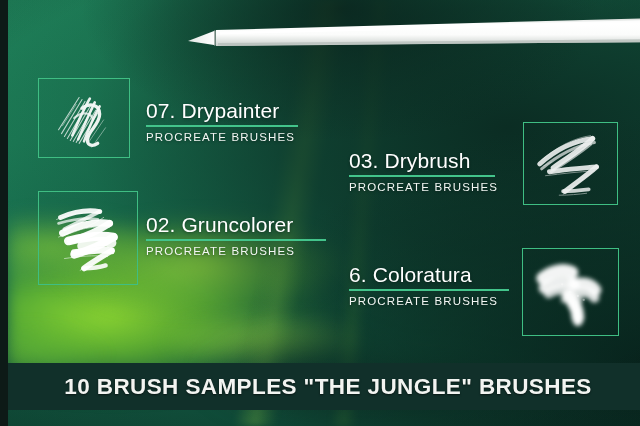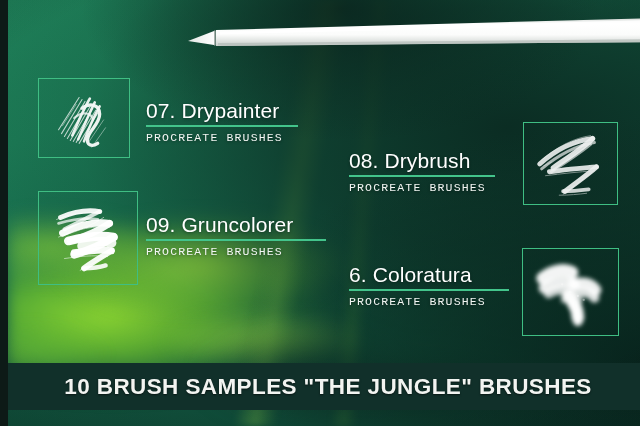--- a/index.html
+++ b/index.html
@@ -117,21 +117,20 @@
     background: #43c48b;
     margin: 3px 0 4px 0;
   }
   .label .sub {
     font-size: 11.5px;
     font-weight: 400;
     letter-spacing: 1.15px;
     white-space: nowrap;
     color: #f2f6f3;
     text-shadow: 0 1px 3px rgba(0,0,0,0.38);
-    font-family: Liberation Mono, monospace;
   }
 
   #label-drypainter  { left: 138px; top: 100px; }
   #label-drypainter  .rule { width: 152px; }
   #label-gruncolorer { left: 138px; top: 214px; }
   #label-gruncolorer .rule { width: 180px; }
   #label-drybrush    { left: 341px; top: 150px; }
   #label-drybrush    .rule { width: 146px; }
   #label-coloratura  { left: 341px; top: 264px; }
   #label-coloratura  .rule { width: 160px; }
@@ -258,21 +257,21 @@
               <path d="M48,24 L56,20"></path>
             <path d="M34,48 L44,46"></path>
               <path d="M56,58 L64,53"></path>
           </g>
         </g>
       </svg>
     </div>
   </div>
 
   <div class="label" id="label-drybrush">
-    <div class="title">08. Drybrush</div>
+    <div class="title">03. Drybrush</div>
     <div class="rule"></div>
     <div class="sub">PROCREATE BRUSHES</div>
   </div>
 
   <div class="frame" id="frame-gruncolorer">
     <div class="swatch">
       <svg viewBox="0 0 100 94" preserveAspectRatio="none">
         <g stroke="#ffffff" fill="none" stroke-linecap="round">
           <path d="M22,26 C36,20 50,18 62,20" stroke-width="5" opacity="0.92"></path>
           <path d="M62,20 C50,26 38,32 26,38" stroke-width="4" opacity="0.8"></path>
@@ -291,21 +290,21 @@
             <path d="M26,68 C40,66 56,64 70,66"></path>
             <path d="M66,26 C54,34 40,40 26,44"></path>
             <path d="M70,64 C60,70 50,76 42,80"></path>
           </g>
         </g>
       </svg>
     </div>
   </div>
 
   <div class="label" id="label-gruncolorer">
-    <div class="title">09. Gruncolorer</div>
+    <div class="title">02. Gruncolorer</div>
     <div class="rule"></div>
     <div class="sub">PROCREATE BRUSHES</div>
   </div>
 
   <div class="frame" id="frame-coloratura">
     <div class="swatch">
       <svg viewBox="0 0 97 88" preserveAspectRatio="none">
         <defs>
           <filter id="softBlur" x="-40%" y="-40%" width="180%" height="180%">
             <feGaussianBlur stdDeviation="2.4"></feGaussianBlur>

